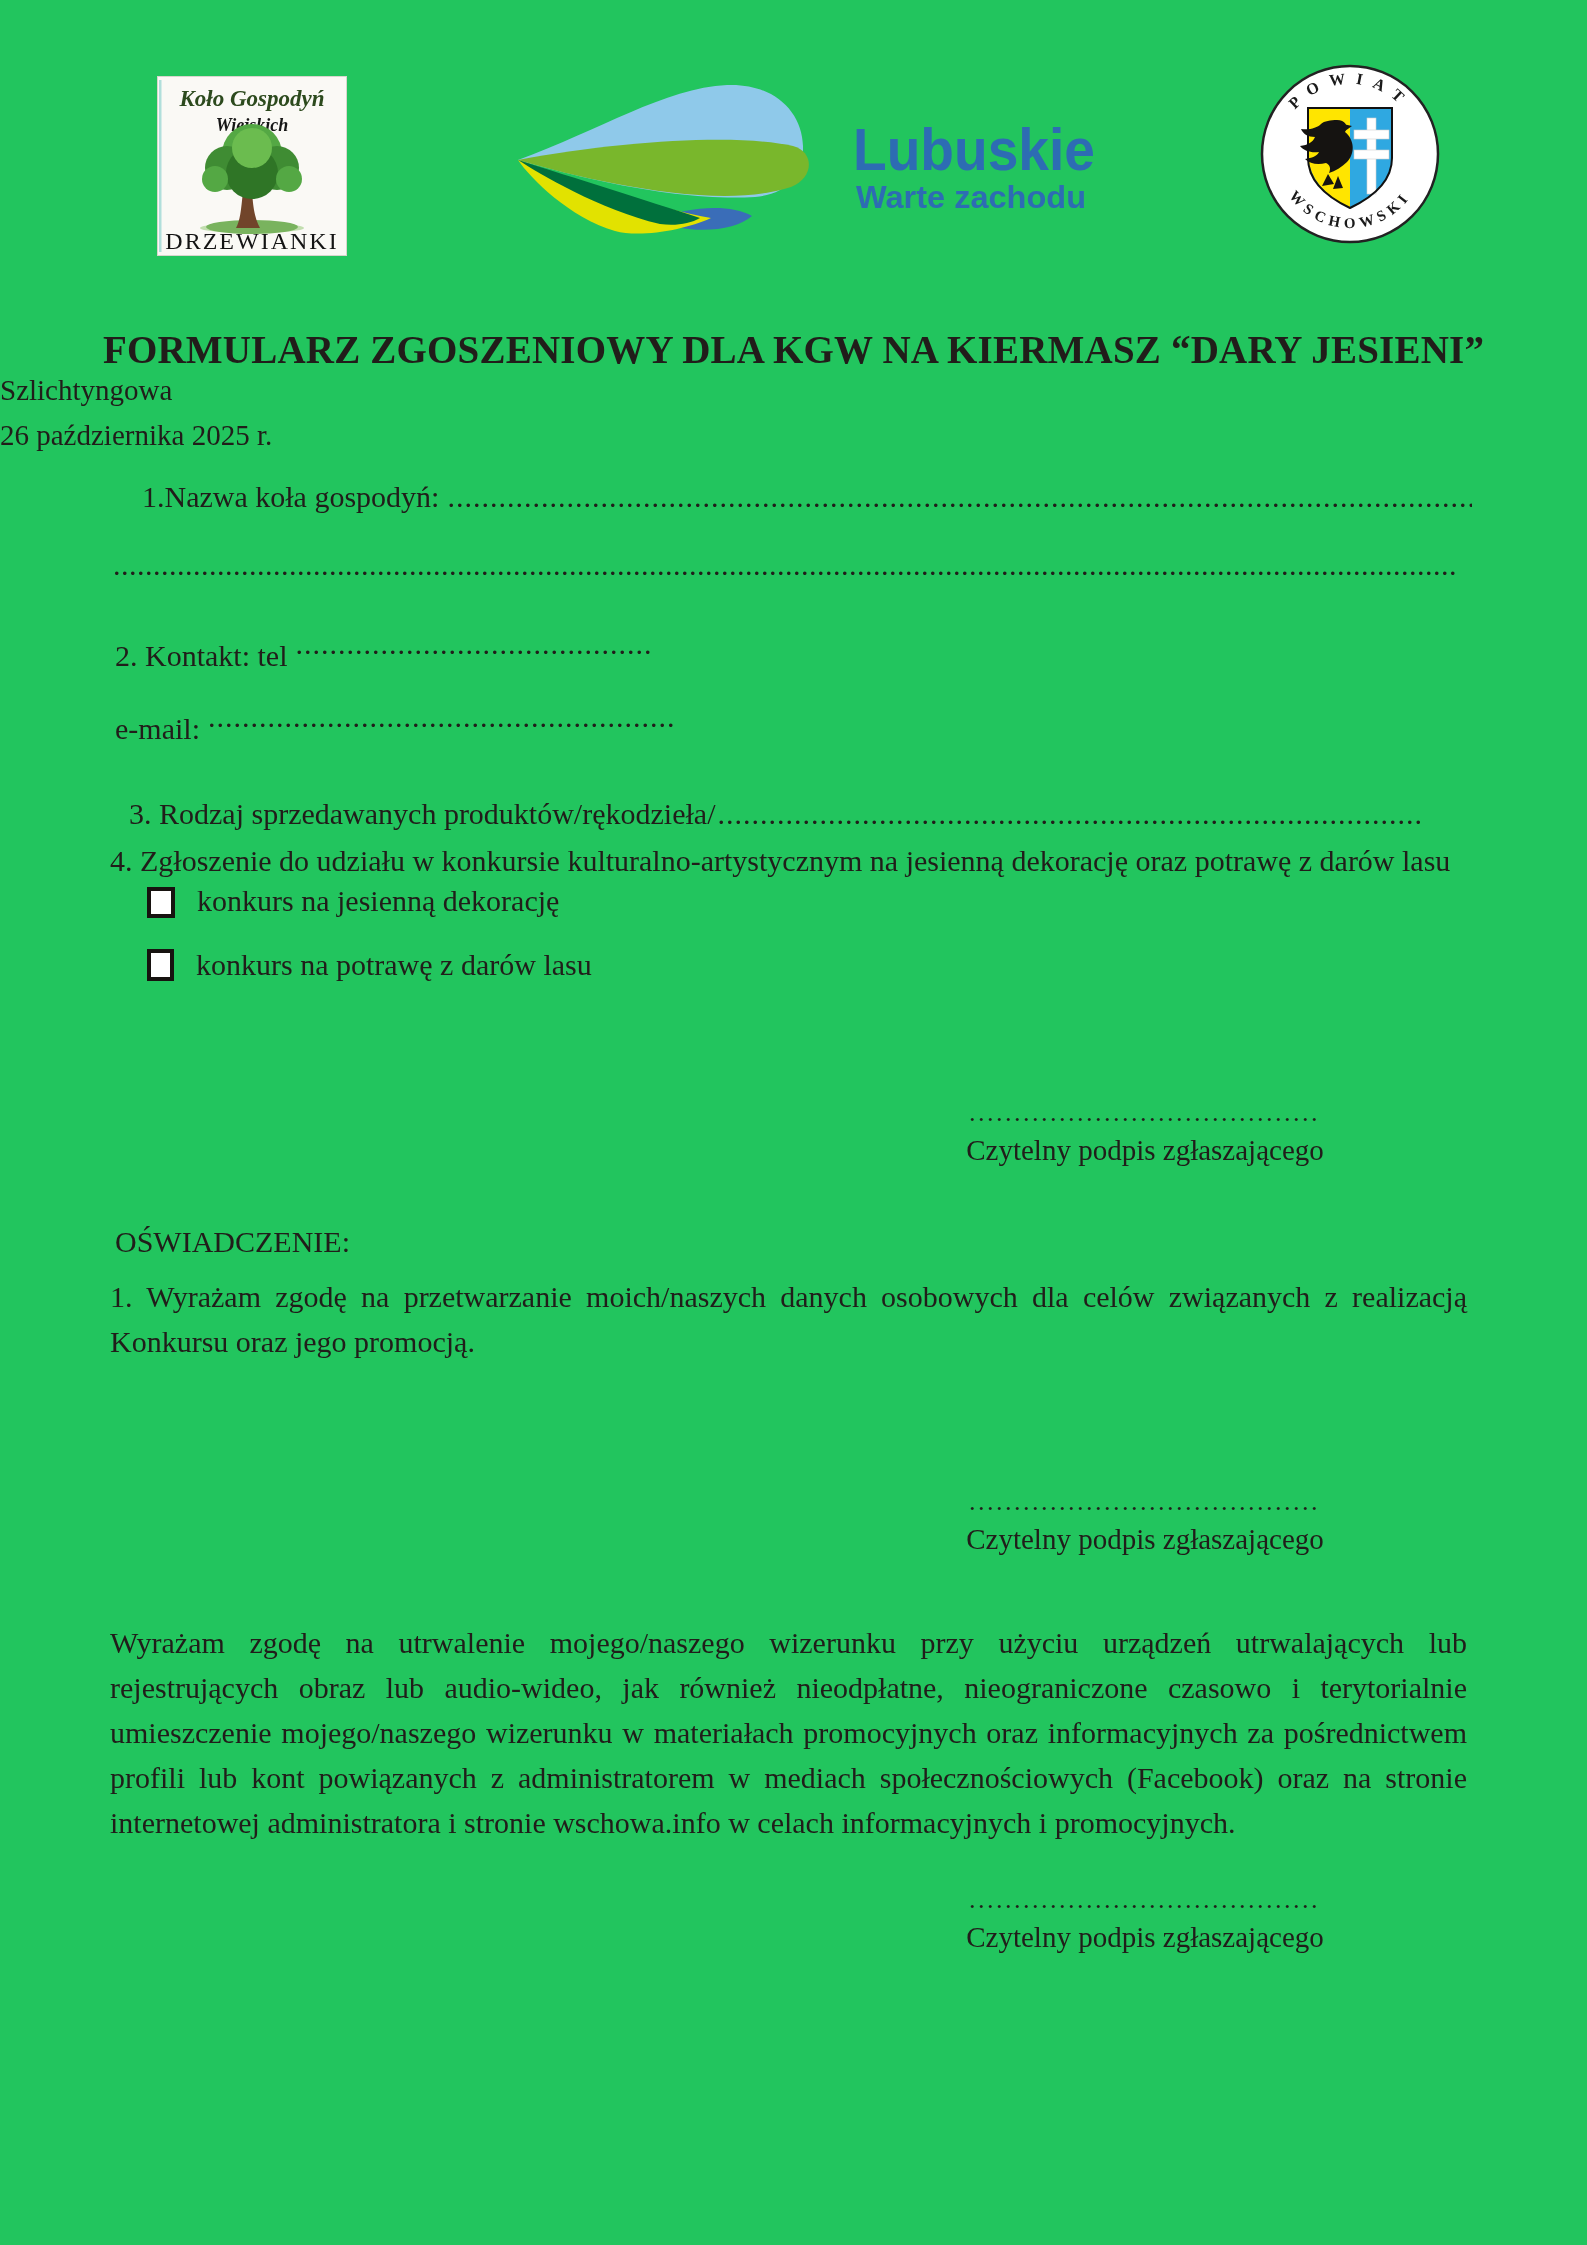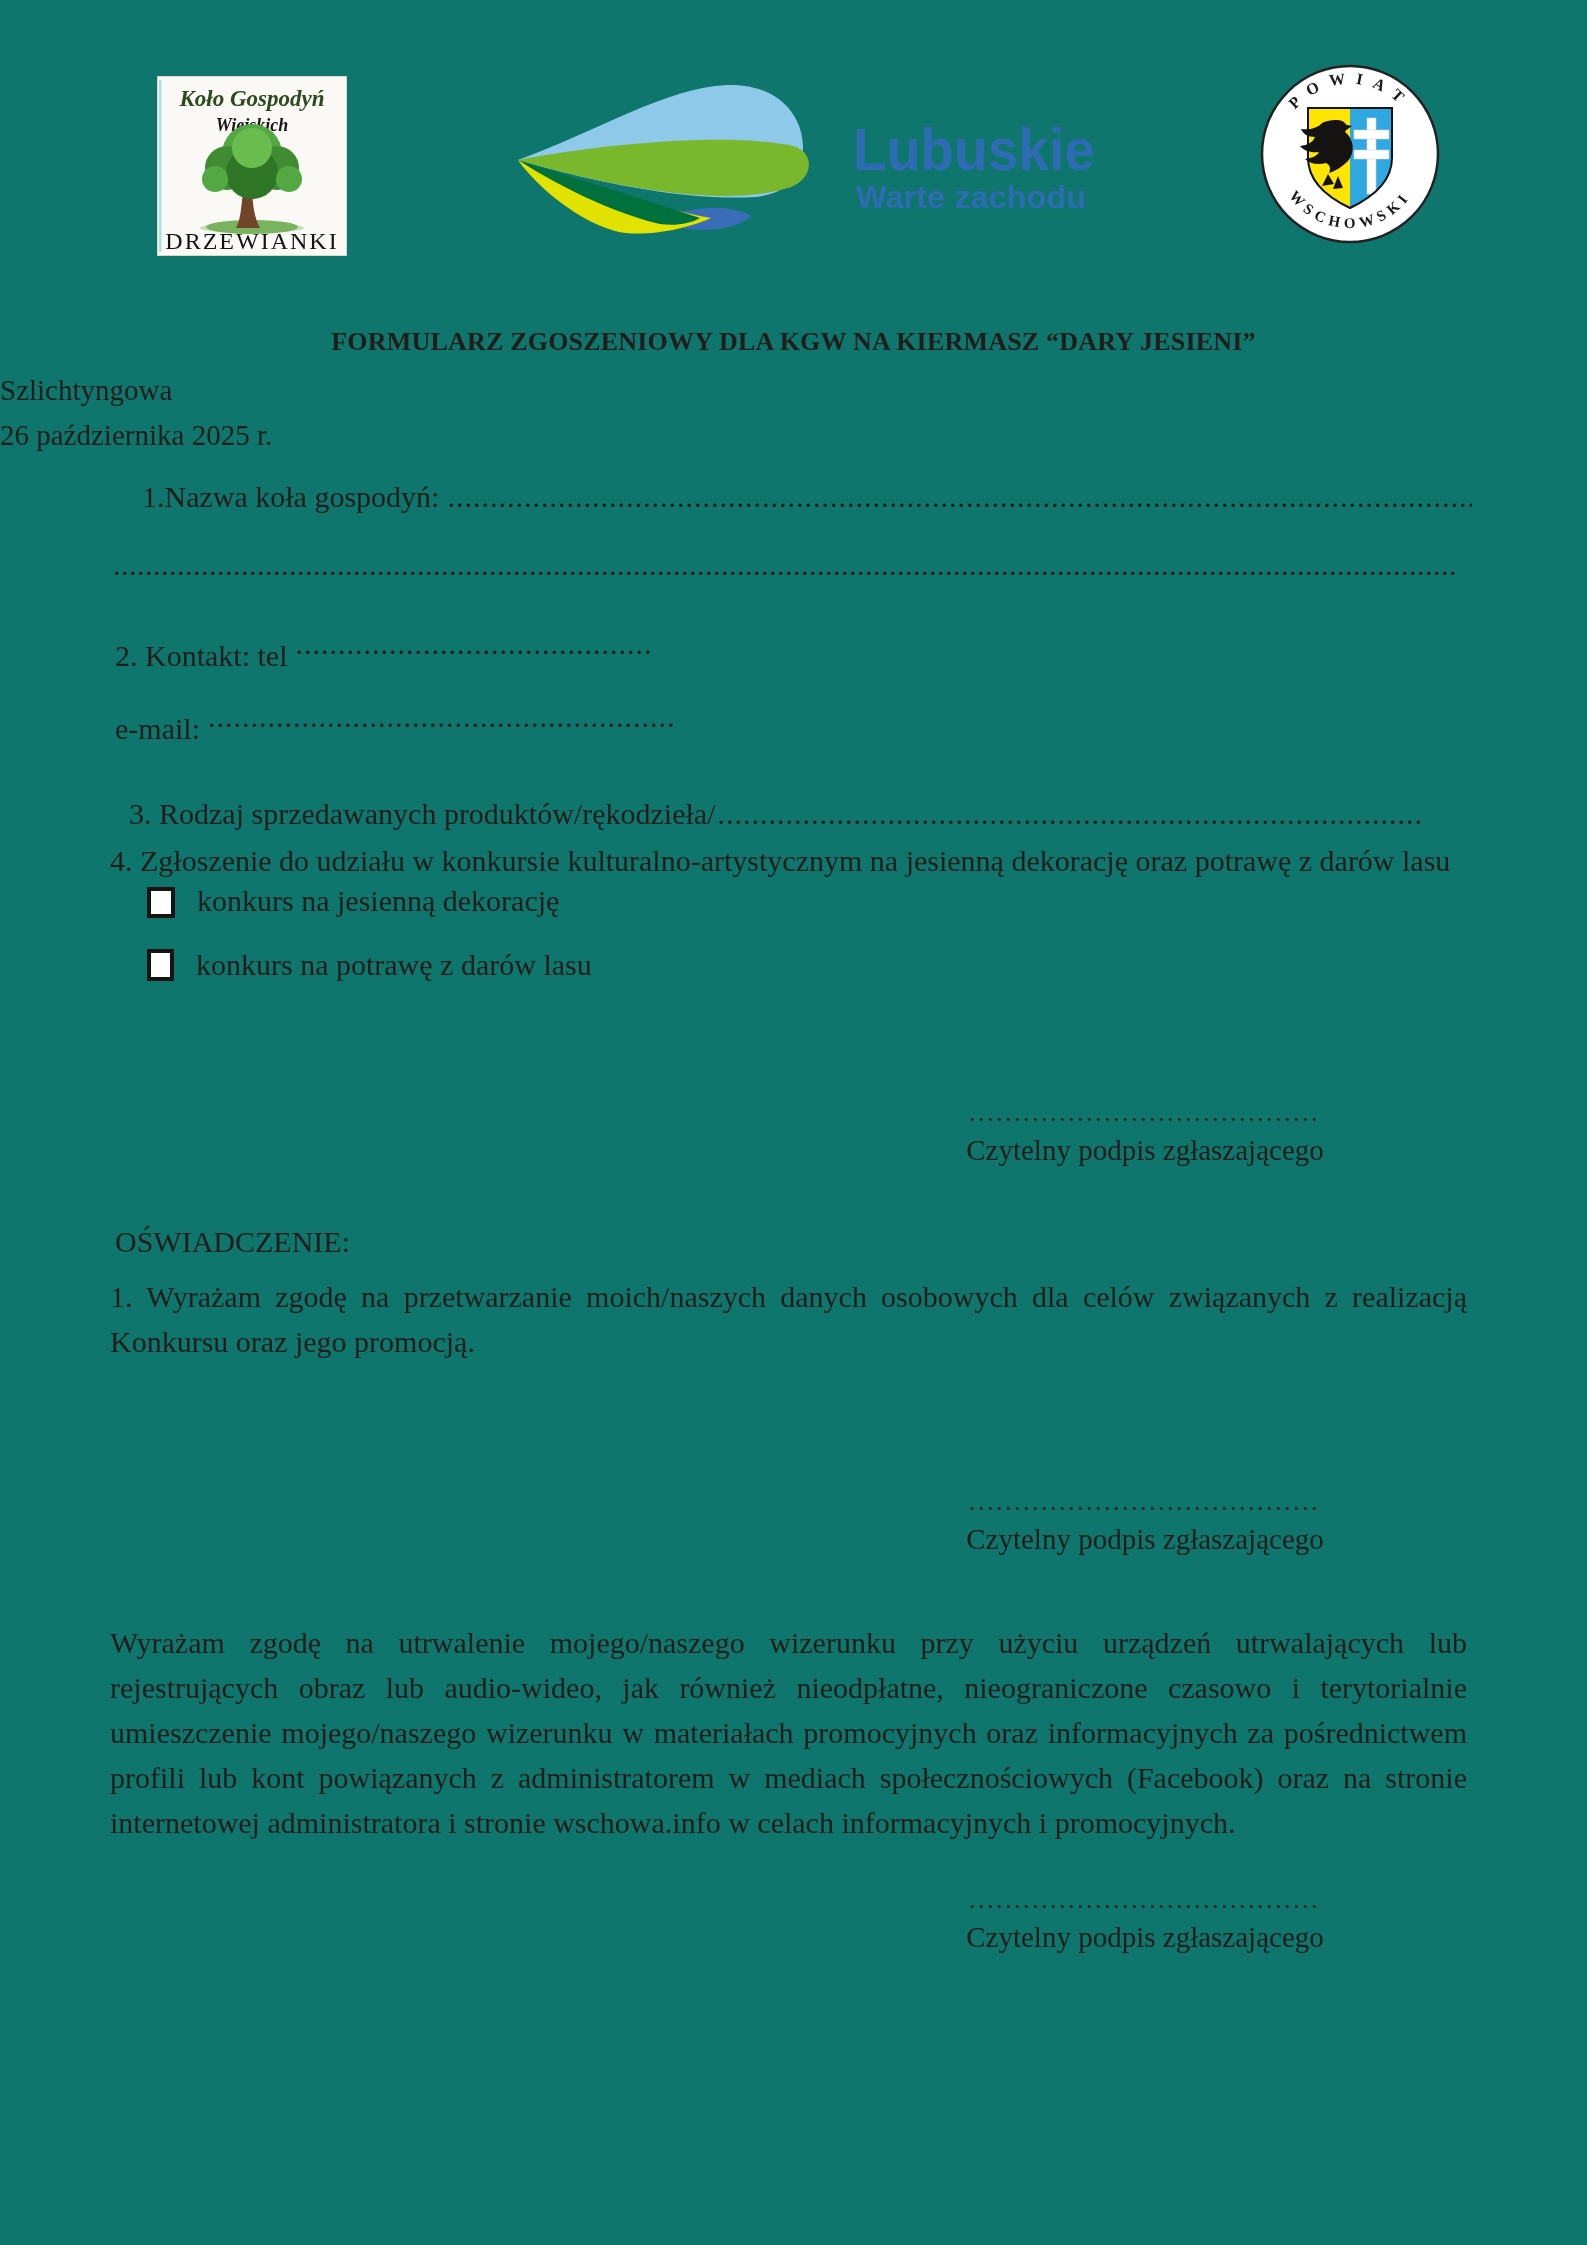--- a/index.html
+++ b/index.html
@@ -1,26 +1,26 @@
 <!DOCTYPE html>
 <html><head>
 <meta charset="utf-8">
 <style>
   html,body{margin:0;padding:0;background:#ffffff;}
   .page{
-    position:relative;width:1587px;height:2245px;background:#0f766e;
+    position:relative;width:1587px;height:2245px;background:#22c55e;
     font-family:"Liberation Serif",serif;color:#211d1a;overflow:hidden;
   }
   .abs{position:absolute;}
   .r{position:absolute;font-size:30px;line-height:45px;white-space:nowrap;}
   .flexrow{display:flex;align-items:baseline;}
   .dotfill{flex:1;overflow:hidden;white-space:nowrap;letter-spacing:1px;margin-left:8px;}
   .dotfix{display:inline-block;overflow:hidden;white-space:nowrap;vertical-align:baseline;letter-spacing:1px;margin-left:8px;}
   .dotline{position:absolute;font-size:30px;line-height:45px;overflow:hidden;white-space:nowrap;letter-spacing:0.5px;}
-  .title{position:absolute;left:0;width:1587px;text-align:center;font-size:26px;font-weight:bold;letter-spacing:0.2px;}
+  .title{position:absolute;left:0;width:1587px;text-align:center;font-size:39px;font-weight:bold;letter-spacing:0.2px;}
   .center29{position:absolute;left:0;width:1587px;text-align:left;font-size:29px;}
   .para{position:absolute;left:110px;width:1357px;font-size:30px;line-height:45px;text-align:justify;}
   .cb{position:absolute;display:flex;align-items:center;gap:22px;font-size:30px;}
   .cbbox{width:20px;height:23px;border:4px solid #171310;background:#fff;flex:0 0 auto;}
   .sig{position:absolute;left:945px;width:400px;text-align:center;font-size:29px;}
   .sigdots{width:352px;margin:0 auto;overflow:hidden;white-space:nowrap;letter-spacing:2.5px;font-size:26px;line-height:34px;height:34px;}
   .siglabel{line-height:40px;}
   svg text{font-family:"Liberation Serif",serif;}
   svg .sans{font-family:"Liberation Sans",sans-serif;}
 </style>

